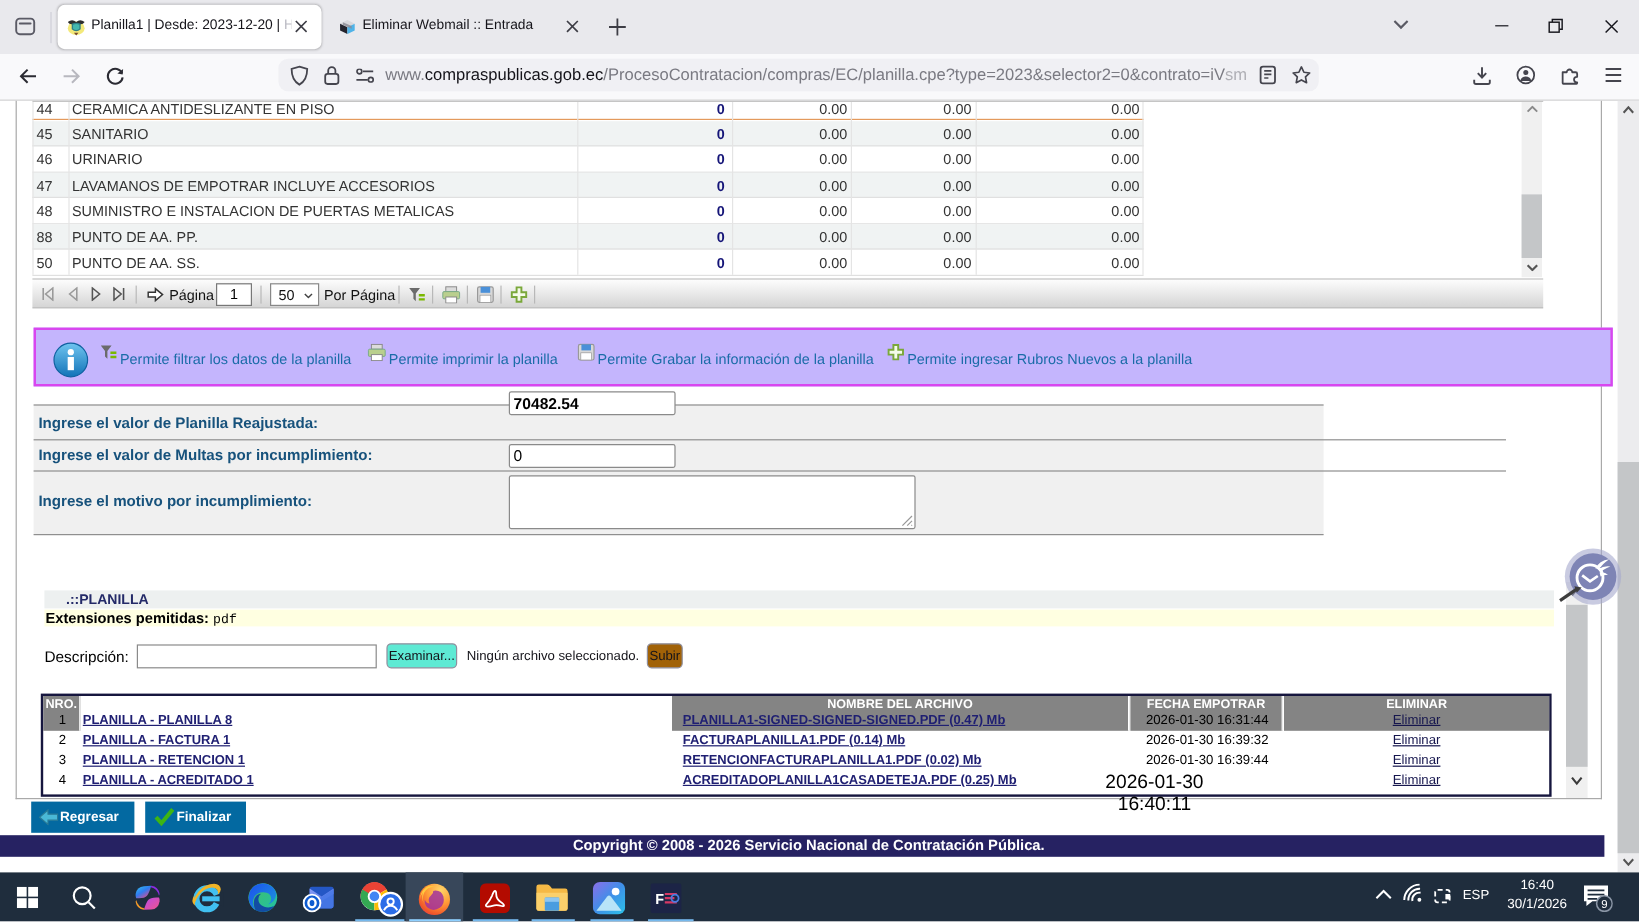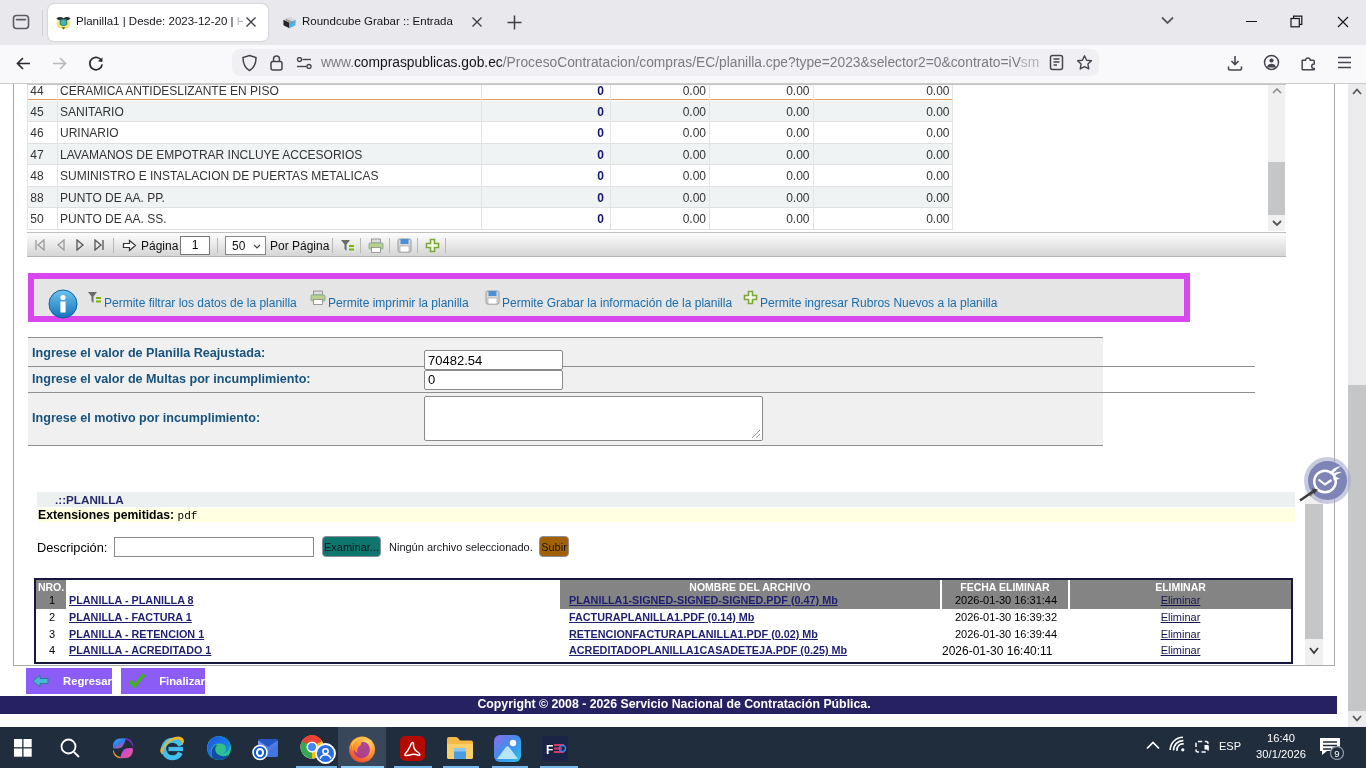--- a/index.html
+++ b/index.html
@@ -25,32 +25,32 @@
   .gridrow .v1 { position:absolute; left:584px; width:95px; text-align:right; top:4px; font-size:12px; color:#333; }
   .gridrow .v2 { position:absolute; left:683px; width:99.5px; text-align:right; top:4px; font-size:12px; color:#333; }
   .gridrow .v3 { position:absolute; left:787px; width:135.5px; text-align:right; top:4px; font-size:12px; color:#333; }
   .zebra { background:#f0f3f3; }
 
   .colsep { width:1px; background:#e4e4e4; top:1px; height:144px; }
 
   #pager { left:27px; top:148px; width:1259px; height:25px; background:linear-gradient(#fdfdfd,#d5d5d5); border-top:1px solid #c0c0c0; border-bottom:1px solid #b5b5b5; }
   .pgsep { position:absolute; top:5px; width:1px; height:15px; background:#b8b8b8; }
 
-  #infopanel { left:28px; top:188.5px; width:1162px; height:49px; background:#e5e5e5; border:6px solid #d946ef; }
+  #infopanel { left:28px; top:188.5px; width:1316px; height:49px; background:#c4b5fd; border:2px solid #d946ef; }
   .infotext { position:absolute; top:17px; font-size:12px; color:#1b6ca8; white-space:nowrap; }
   .formlabel { position:absolute; left:4px; font-size:12.6px; font-weight:bold; color:#17527c; white-space:nowrap; }
   .finput { position:absolute; left:424px; width:139px; height:20px; border:1px solid #8a8a8a; border-radius:2px; background:#fff; font-size:13px; font-family:"Liberation Sans",sans-serif; padding:0 3px; color:#000; }
 
   
   .fth { position:absolute; top:0; height:29px; background:#848484; color:#fff; font-size:10.5px; font-weight:bold; text-align:center; border-right:1px solid #fff; line-height:15px; }
   .flink { color:#1f1f72; font-weight:bold; font-size:10.8px; text-decoration:underline; white-space:nowrap; }
   .frow { position:absolute; left:0; width:100%; height:17px; }
 
   .navy { background:#262262; }
-  .btn { position:absolute; top:584px; height:26px; background:#8b5cf6; color:#fff; font-weight:bold; font-size:11.3px; text-align:right;padding-left:10px; }
+  .btn { position:absolute; top:584px; height:26px; background:#0369a1; color:#fff; font-weight:bold; font-size:11.3px; text-align:left;padding-left:10px; }
 
   
   .sbtrack { background:#f0f0f0; }
   .sbthumb { background:#c4c6c8; }
 
   
   #taskbar { left:0; top:727px; width:1366px; height:41px; background:#1f2d3d; }
   .tbline { position:absolute; top:765.5px; height:2.5px; background:#76b9ed; }
   .traytxt { color:#fff; font-size:11.2px; text-align:center; }
 </style>
@@ -78,21 +78,21 @@
 <svg class="abs" style="left:245px;top:16px" width="12" height="12" viewBox="0 0 12 12">
     <path d="M1.5 1.5 L10.5 10.5 M10.5 1.5 L1.5 10.5" stroke="#3e3e46" stroke-width="1.4"></path>
   </svg>
 
 <svg class="abs" style="left:282px;top:15px" width="15" height="15" viewBox="0 0 16 16">
   <path d="M1.5 5 L8 1.8 L14.5 5 L8 8.2 Z" fill="#d8d8dc"></path>
   <path d="M1.5 5 L8 8.2 L8 14.2 L1.5 11 Z" fill="#24242e"></path>
   <path d="M14.5 5 L8 8.2 L8 14.2 L14.5 11 Z" fill="#4fb3e8"></path>
   <path d="M4 3.8 L11.8 7.2 L11.8 9.5 L4 6 Z" fill="#8a8a94" opacity=".8"></path>
 </svg>
-<div class="tabtitle abs" style="left:302px;top:15px">Roundcube Grabar :: Entrada</div>
+<div class="tabtitle abs" style="left:302px;top:15px">Eliminar Webmail :: Entrada</div>
 <svg class="abs" style="left:471px;top:16px" width="12" height="12" viewBox="0 0 12 12">
     <path d="M1.5 1.5 L10.5 10.5 M10.5 1.5 L1.5 10.5" stroke="#3e3e46" stroke-width="1.4"></path>
   </svg>
 
 <svg class="abs" style="left:506px;top:14px" width="17" height="17" viewBox="0 0 17 17">
     <path d="M8.5 1.5 V15.5 M1.5 8.5 H15.5" stroke="#3e3e46" stroke-width="1.5"></path>
   </svg>
 
 <svg class="abs" style="left:1161px;top:16px" width="13" height="9" viewBox="0 0 13 9">
     <path d="M1 1.5 L6.5 7 L12 1.5" stroke="#5a5a64" stroke-width="1.8" fill="none"></path>
@@ -320,45 +320,45 @@
     <div class="infotext" style="left:726px">Permite ingresar Rubros Nuevos a la planilla</div>
   </div>
 
   <div class="abs" style="left:28px;top:253px;width:1075px;height:108.5px;background:#f0f0f0;border-top:1.5px solid #8f8f8f;border-bottom:1.5px solid #8f8f8f">
     <div class="abs" style="left:0;top:27.5px;width:1227px;height:1.5px;background:#8f8f8f"></div>
     <div class="abs" style="left:0;top:53.5px;width:1227px;height:1.5px;background:#8f8f8f"></div>
     <div class="formlabel" style="top:7.5px">Ingrese el valor de Planilla Reajustada:</div>
     <div class="formlabel" style="top:34px">Ingrese el valor de Multas por incumplimiento:</div>
     <div class="formlabel" style="top:73px">Ingrese el motivo por incumplimiento:</div>
   </div>
-  <input class="finput abs" style="top: 266px;" value="70482.54">
+  <input class="finput abs" style="top: 242px; font-weight: bold;" value="70482.54">
   <input class="finput abs" style="top: 285.5px;" value="0">
   <div class="abs" style="left:424px;top:312px;width:339px;height:45px;border:1px solid #8a8a8a;border-radius:2px;background:#fff">
     <svg class="abs" style="right:1px;bottom:1px" width="10" height="10" viewBox="0 0 10 10">
         <path d="M9 1 L1 9 M9 5 L5 9 M9 8.5 L8.5 9" stroke="#999" stroke-width="1"></path>
       </svg>
   </div>
 
   <div class="abs" style="left:37px;top:423.5px;width:1258px;height:14.5px;background:#ffffe1">
     <span class="abs" style="left:1px;top:0px;font-size:12.2px;font-weight:bold;color:#000">Extensiones pemitidas: <span style="font-family:'Liberation Mono',monospace;font-weight:normal;font-size:11px">pdf</span></span>
   </div>
   <div class="abs" style="left:37px;top:408px;width:1258px;height:14.5px;background:#edf0f0">
     <span class="abs" style="left:18px;top:1px;font-size:11.7px;font-weight:bold;color:#242a68">.::PLANILLA</span>
   </div>
 
   <div class="abs" style="left:37px;top:456px;font-size:12.8px;color:#000">Descripción:</div>
   <div class="abs" style="left:114px;top:452.5px;width:200px;height:20px;border:1px solid #8a8a8a;background:#fff"></div>
-  <div class="abs" style="left:322px;top:452px;width:59px;height:21px;border:1px solid #8f8f9d;border-radius:4px;background:#0f766e;font-size:11px;color:#15141a;text-align:center;line-height:20px">Examinar...</div>
+  <div class="abs" style="left:322px;top:452px;width:59px;height:21px;border:1px solid #8f8f9d;border-radius:4px;background:#5eead4;font-size:11px;color:#15141a;text-align:center;line-height:20px">Examinar...</div>
   <div class="abs" style="left:389px;top:457px;font-size:11px;color:#15141a">Ningún archivo seleccionado.</div>
   <div class="abs" style="left:539px;top:452px;width:30px;height:21px;border:1px solid #8f8f9d;border-radius:4px;background:#a16207;font-size:11px;color:#15141a;text-align:center;line-height:20px">Subir</div>
 
   <div class="abs" style="left:34px;top:493.5px;width:1259px;height:86px;border:2px solid #16163e">
     <div class="fth" style="left:0;width:31px">NRO.</div>
     <div class="fth" style="left:524px;width:381px">NOMBRE DEL ARCHIVO</div>
-    <div class="fth" style="left:906px;width:127px">FECHA ELIMINAR</div>
+    <div class="fth" style="left:906px;width:127px">FECHA EMPOTRAR</div>
     <div class="fth" style="left:1034px;width:221px;border-right:none">ELIMINAR</div>
     <div class="frow" style="top:16px">
       <span class="abs" style="left:0;width:32px;text-align:center;top:-2px;font-size:11px;color:#000">1</span>
       <span class="flink abs" style="left:33px;top:-2px">PLANILLA - PLANILLA 8</span>
       <span class="flink abs" style="left:533px;top:-2px">PLANILLA1-SIGNED-SIGNED-SIGNED.PDF (0.47) Mb</span>
       <span class="abs" style="left:906px;width:128px;text-align:center;top:-2px;font-size:11px;color:#000">2026-01-30 16:31:44</span>
       <span class="abs" style="left:1034px;width:221px;text-align:center;top:-2px;font-size:11px;color:#16164e;text-decoration:underline">Eliminar</span>
     </div>
     <div class="frow" style="top:33px">
       <span class="abs" style="left:0;width:32px;text-align:center;top:-2px;font-size:11px;color:#000">2</span>
@@ -371,21 +371,21 @@
       <span class="abs" style="left:0;width:32px;text-align:center;top:-2px;font-size:11px;color:#000">3</span>
       <span class="flink abs" style="left:33px;top:-2px">PLANILLA - RETENCION 1</span>
       <span class="flink abs" style="left:533px;top:-2px">RETENCIONFACTURAPLANILLA1.PDF (0.02) Mb</span>
       <span class="abs" style="left:906px;width:128px;text-align:center;top:-2px;font-size:11px;color:#000">2026-01-30 16:39:44</span>
       <span class="abs" style="left:1034px;width:221px;text-align:center;top:-2px;font-size:11px;color:#16164e;text-decoration:underline">Eliminar</span>
     </div>
     <div class="frow" style="top:66.5px">
       <span class="abs" style="left:0;width:32px;text-align:center;top:-2px;font-size:11px;color:#000">4</span>
       <span class="flink abs" style="left:33px;top:-2px">PLANILLA - ACREDITADO 1</span>
       <span class="flink abs" style="left:533px;top:-2px">ACREDITADOPLANILLA1CASADETEJA.PDF (0.25) Mb</span>
-      <span class="abs" style="left:906px;width:128px;text-align:left;top:-2px;font-size:12px;color:#000">2026-01-30 16:40:11</span>
+      <span class="abs" style="left:862px;width:128px;text-align:center;top:-2px;font-size:16px;color:#000">2026-01-30 16:40:11</span>
       <span class="abs" style="left:1034px;width:221px;text-align:center;top:-2px;font-size:11px;color:#16164e;text-decoration:underline">Eliminar</span>
     </div>
   </div>
 
   <div class="btn" style="left:26px;width:86px">
     <svg class="abs" style="left:6px;top:6px" width="17" height="14" viewBox="0 0 17 14">
         <path d="M8 1 L1 7 L8 13 V9.5 H16 V4.5 H8 Z" fill="#49b8d6" stroke="#2a7a96" stroke-width="1"></path>
       </svg>
     <span style="margin-left:14px;line-height:26px">Regresar</span>
   </div>

